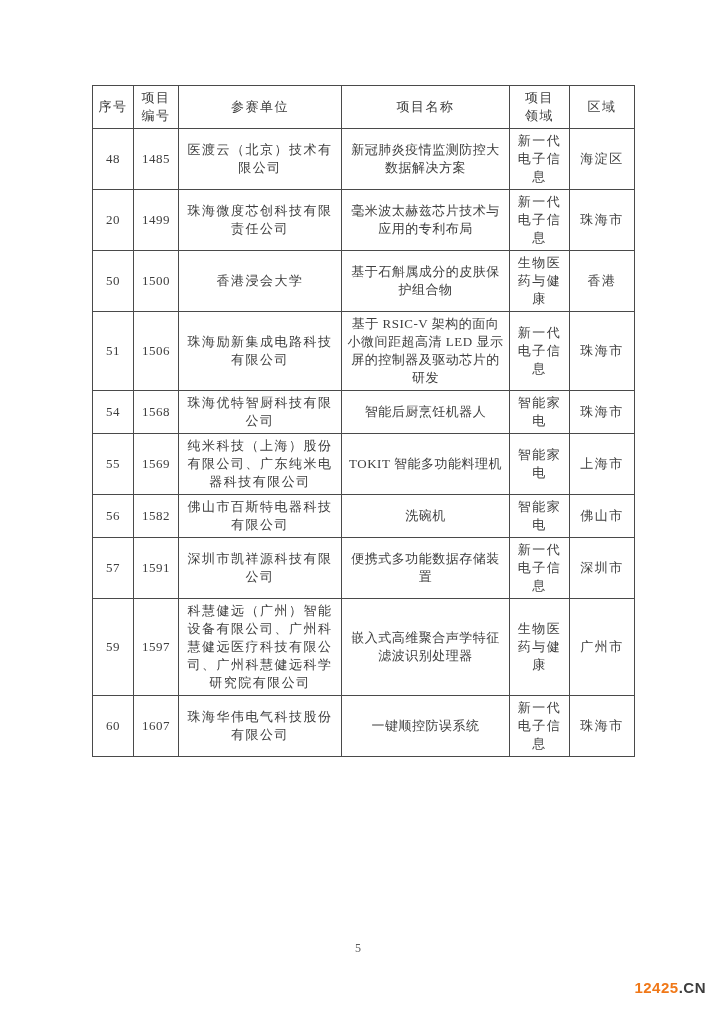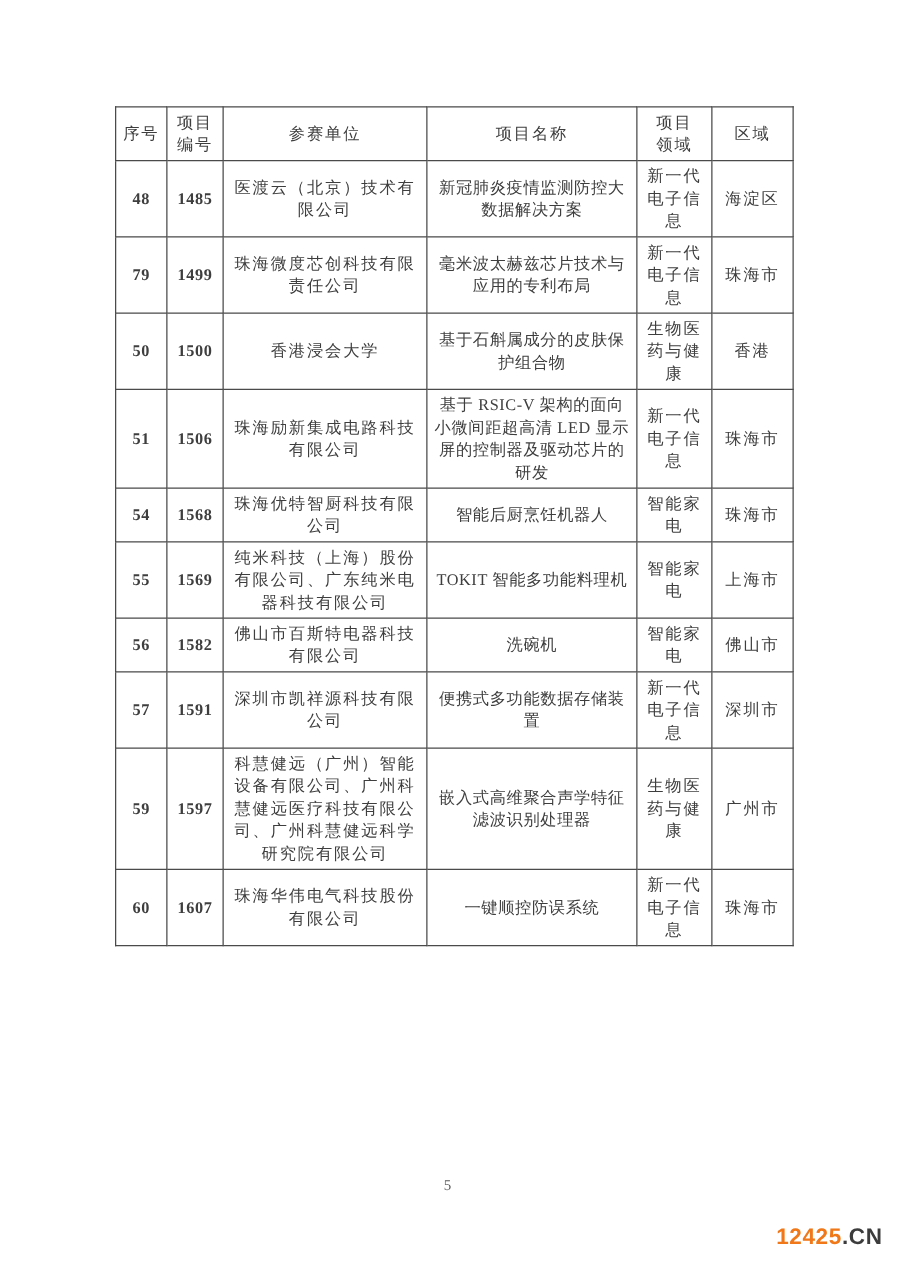--- a/index.html
+++ b/index.html
@@ -40,38 +40,38 @@
   .col-no    { width: 41px; }
   .col-code  { width: 45px; }
   .col-unit  { width: 163px; }
   .col-project { width: 168px; }
   .col-field { width: 60px; }
   .col-region{ width: 65px; }
   td.c-unit   { letter-spacing: 1.5px; padding-left: 5px; padding-right: 5px; margin-top: 21px; }
   td.c-project{ letter-spacing: 0.5px; padding-left: 4px; padding-right: 4px; font-family: Liberation Serif, serif; }
   td.c-field  { letter-spacing: 1.5px; }
   td.c-region { letter-spacing: 1.5px; }
-  td.c-no, td.c-code { letter-spacing: 0.5px; font-weight: bold; }
+  td.c-no, td.c-code { letter-spacing: 0.5px; }
   .page-number {
     position: absolute;
     left: 0;
     right: 4px;
     top: 941px;
     text-align: center;
     font-size: 12px;
     color: #5a5a5a;
     font-family: "Liberation Serif", serif;
   }
   .site-watermark {
     position: absolute;
     right: 14px;
     top: 979px;
     font-family: "Liberation Sans", sans-serif;
     font-weight: bold;
-    font-size: 18px;
+    font-size: 15px;
     letter-spacing: 0.5px;
     white-space: nowrap;
   }
 </style>
 </head>
 <body>
 
 <div class="page">
 
   <table class="results">
@@ -98,21 +98,21 @@
     <tbody>
         <tr>
           <td class="c-no">48</td>
           <td class="c-code">1485</td>
           <td class="c-unit">医渡云（北京）技术有限公司</td>
           <td class="c-project">新冠肺炎疫情监测防控大数据解决方案</td>
           <td class="c-field">新一代电子信息</td>
           <td class="c-region">海淀区</td>
         </tr>
         <tr>
-          <td class="c-no">79</td>
+          <td class="c-no">20</td>
           <td class="c-code">1499</td>
           <td class="c-unit">珠海微度芯创科技有限责任公司</td>
           <td class="c-project">毫米波太赫兹芯片技术与应用的专利布局</td>
           <td class="c-field">新一代电子信息</td>
           <td class="c-region">珠海市</td>
         </tr>
         <tr>
           <td class="c-no">50</td>
           <td class="c-code">1500</td>
           <td class="c-unit">香港浸会大学</td>

